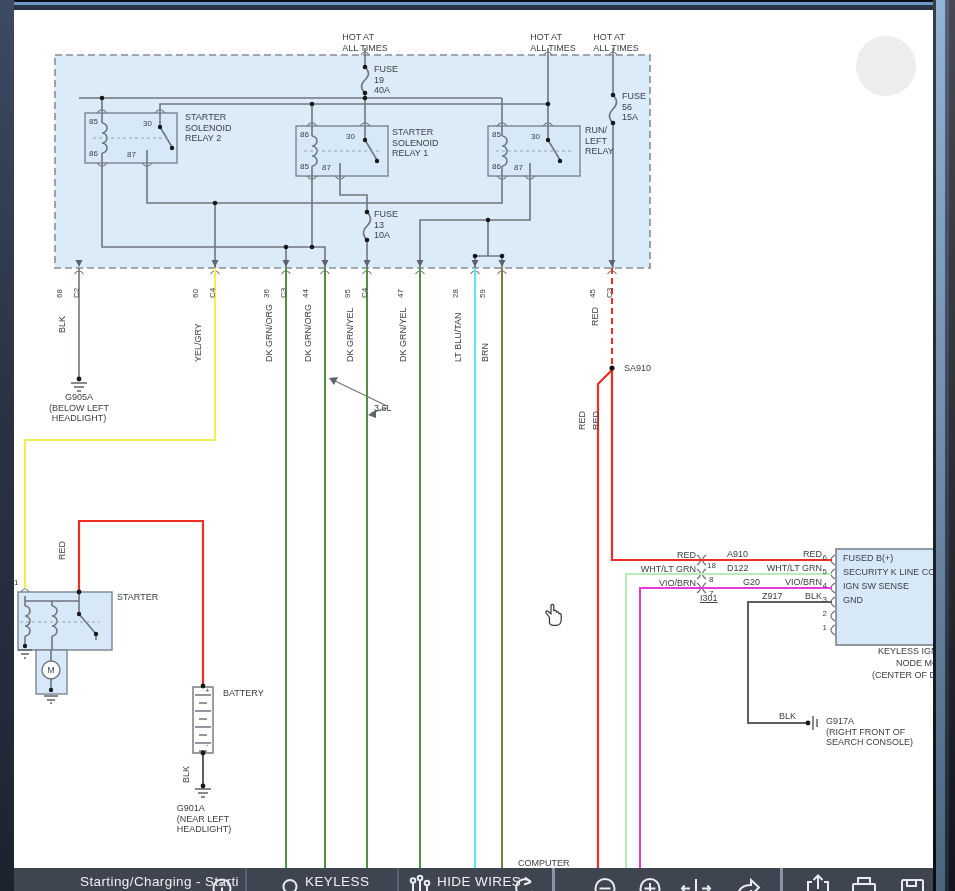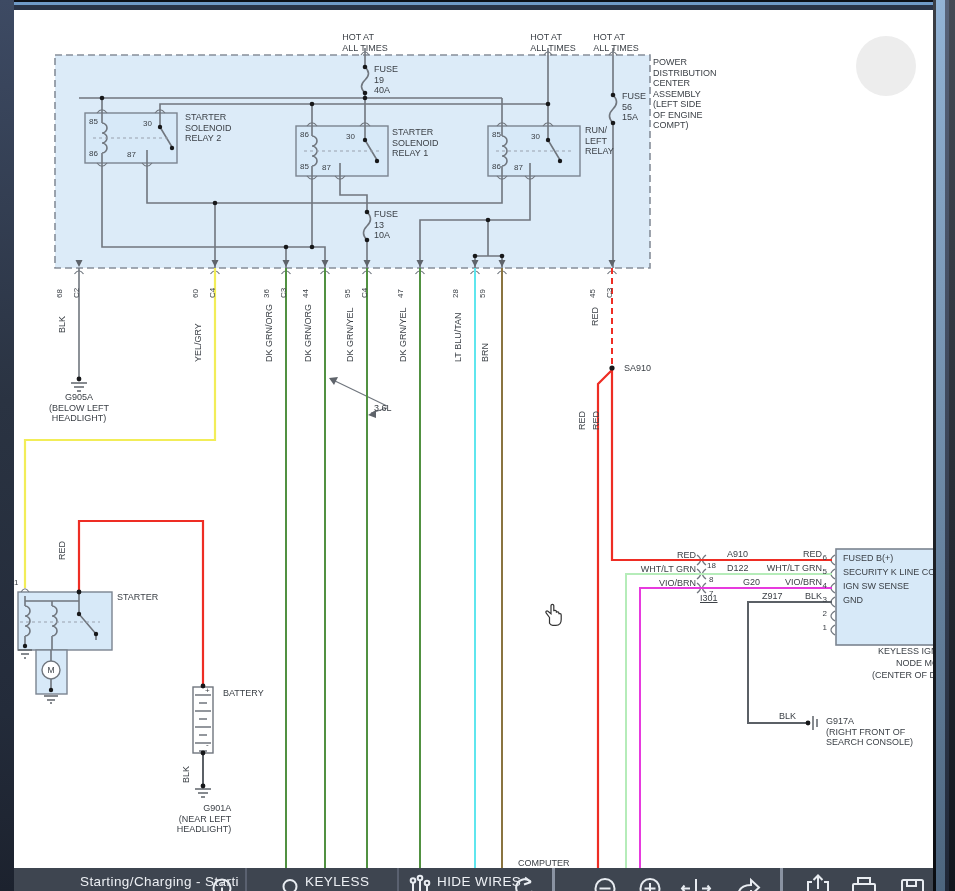--- a/index.html
+++ b/index.html
@@ -151,27 +151,20 @@
       <path d="M874,54 L898,78 M898,54 L874,78" stroke="#9ca1a7" stroke-width="6.5" stroke-linecap="round"></path>
     </g>
   </svg>
 
   <div class="t c" style="left:365px;top:32px">HOT AT
 ALL TIMES</div>
   <div class="t c" style="left:553px;top:32px">HOT AT
 ALL TIMES</div>
   <div class="t c" style="left:616px;top:32px">HOT AT
 ALL TIMES</div>
-  <div class="t" style="left:653px;top:57px">POWER
-DISTRIBUTION
-CENTER
-ASSEMBLY
-(LEFT SIDE
-OF ENGINE
-COMPT)</div>
   <div class="t" style="left:374px;top:64px">FUSE
 19
 40A</div>
   <div class="t" style="left:622px;top:91px">FUSE
 56
 15A</div>
   <div class="t" style="left:374px;top:209px">FUSE
 13
 10A</div>
   <div class="t" style="left:185px;top:112px">STARTER
@@ -231,21 +224,21 @@
   <div class="t" style="left:624px;top:363px">SA910</div>
   <div class="t c" style="left:79px;top:392px;text-align:center">G905A
 (BELOW LEFT
 HEADLIGHT)</div>
   <div class="t" style="left:117px;top:592px">STARTER</div>
   <div class="t p" style="left:14px;top:578px">1</div>
   <div class="t c" style="left:51px;top:665px;font-size:8.5px">M</div>
   <div class="t" style="left:223px;top:688px">BATTERY</div>
   <div class="t p" style="left:205px;top:686px">+</div>
   <div class="t p" style="left:206px;top:740px">-</div>
-  <div class="t c" style="left:204px;top:803px;text-align:right">G901A
+  <div class="t c" style="left:204px;top:803px;text-align:left">G901A
 (NEAR LEFT
 HEADLIGHT)</div>
   <div class="t" style="left:518px;top:858px">COMPUTER</div>
   <div class="t" style="left:779px;top:711px">BLK</div>
   <div class="t" style="left:826px;top:716px">G917A
 (RIGHT FRONT OF
 SEARCH CONSOLE)</div>
 
   <div class="t ra" style="left:600px;top:550px;width:96px">RED</div>
   <div class="t ra" style="left:600px;top:564px;width:96px">WHT/LT GRN</div>

